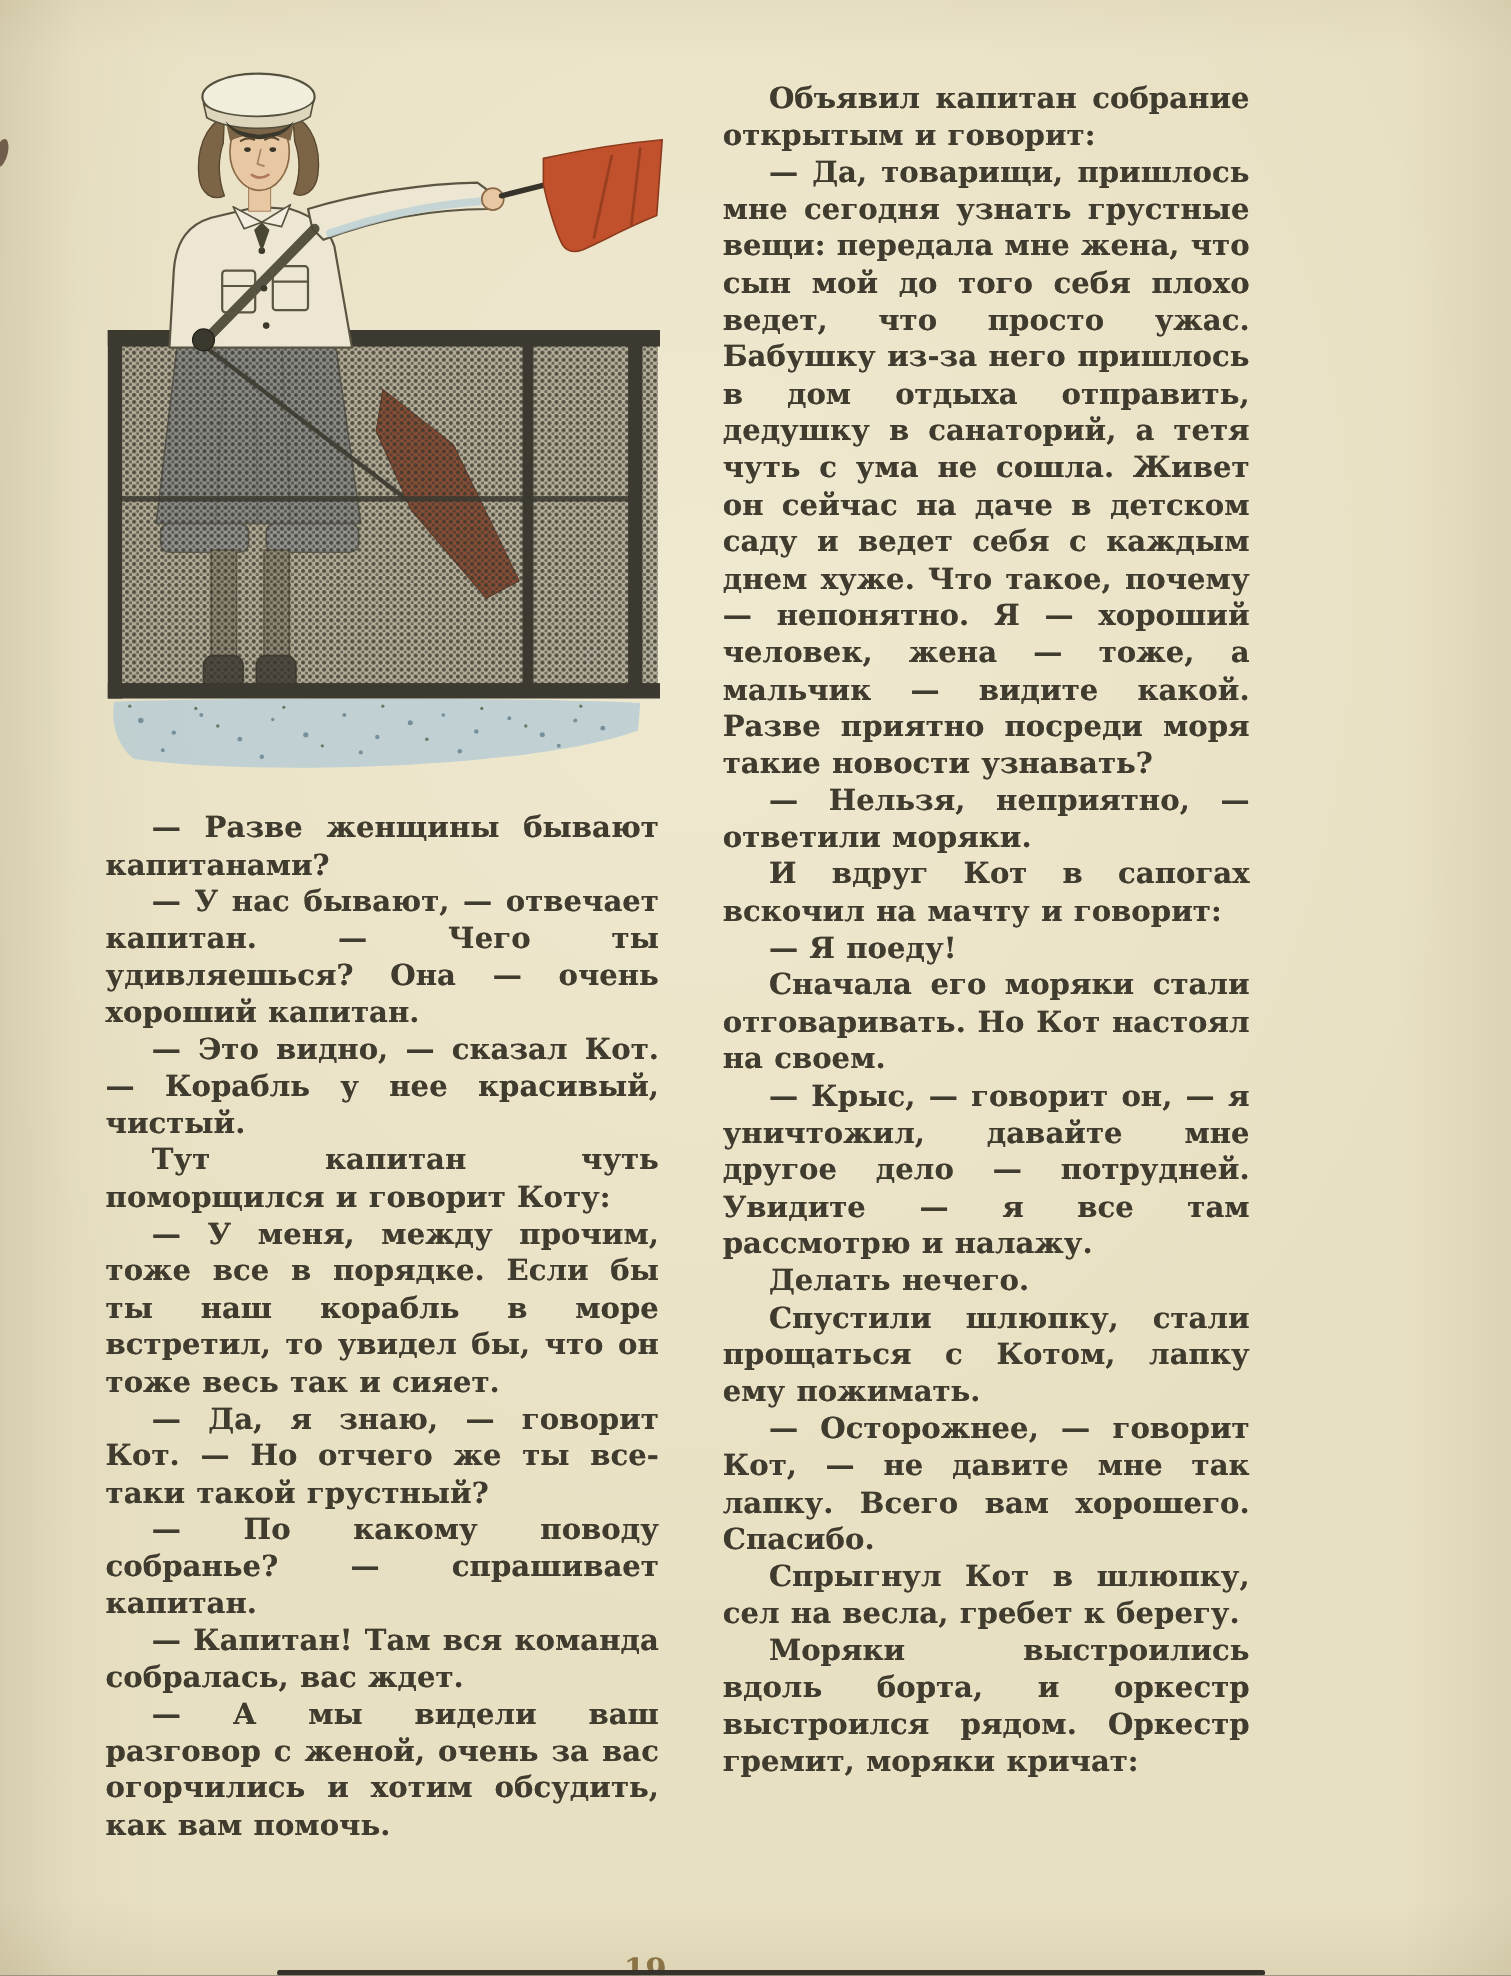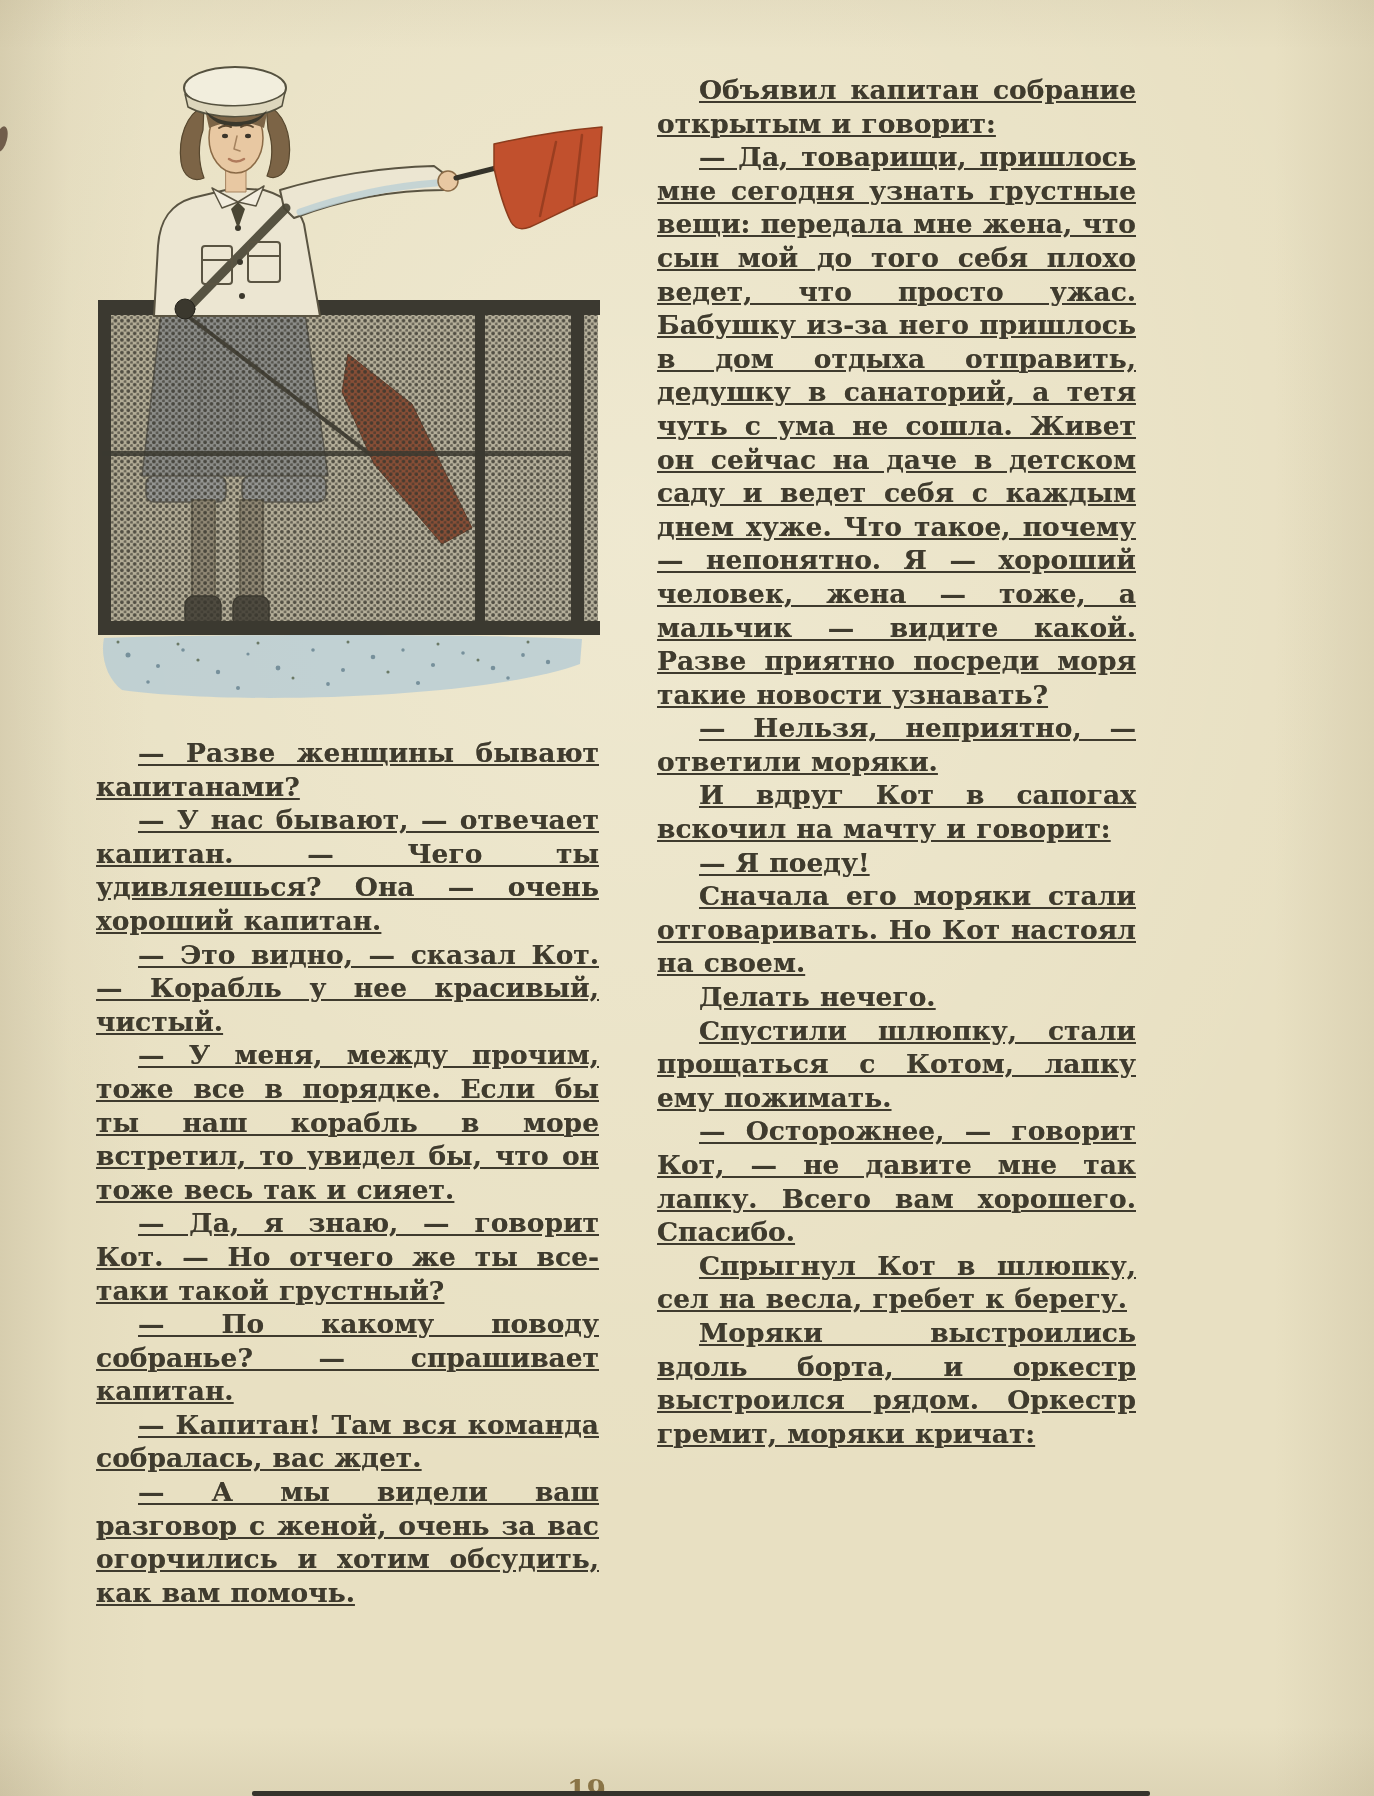--- a/index.html
+++ b/index.html
@@ -20,21 +20,21 @@
   .col{
     position:absolute;
     color:#3f3b2e;
     font-weight:700;
     font-size:26.5px;
     line-height:33.6px;
     text-align:justify;
     word-spacing:1px;
     text-shadow:0 0 0.5px rgba(62,56,40,0.55);
   }
-  .col p{margin:0;text-indent:42px;text-decoration:underline;}
+  .col p{margin:0;text-indent:42px;}
   .col-left{left:96px;top:736px;width:503px;}
   .col-right{left:657px;top:73px;width:479px;}
   .illustration{position:absolute;left:88px;top:50px;width:530px;height:675px;}
   .page-number{
     position:absolute;left:567px;top:1774px;
     font-weight:700;font-size:28px;color:#8a7446;
   }
   .bottom-rule{
     position:absolute;left:252px;top:1791px;width:898px;height:5px;
     background:#35332b;border-radius:2px;
@@ -168,33 +168,35 @@
       <path d="M468,92 L452,166 M494,85 L486,154" stroke="rgba(122,48,22,0.55)" stroke-width="2.5" fill="none"></path>
 
       <circle cx="97" cy="259" r="10" fill="#3b382e" stroke="#24221b" stroke-width="1"></circle>
     </g>
   </svg>
 
   <div class="col col-left">
       <p>— Разве женщины бывают капитанами?</p>
       <p>— У нас бывают, — отвечает капитан. — Чего ты удивляешься? Она — очень хороший капитан.</p>
       <p>— Это видно, — сказал Кот. — Корабль у нее красивый, чистый.</p>
+      <p>Тут капитан чуть поморщился и говорит Коту:</p>
       <p>— У меня, между прочим, тоже все в порядке. Если бы ты наш корабль в море встретил, то увидел бы, что он тоже весь так и сияет.</p>
       <p>— Да, я знаю, — говорит Кот. — Но отчего же ты все-таки такой грустный?</p>
       <p>— По какому поводу собранье? — спрашивает капитан.</p>
       <p>— Капитан! Там вся команда собралась, вас ждет.</p>
       <p>— А мы видели ваш разговор с женой, очень за вас огорчились и хотим обсудить, как вам помочь.</p>
     </div>
   <div class="col col-right">
       <p>Объявил капитан собрание открытым и говорит:</p>
       <p>— Да, товарищи, пришлось мне сегодня узнать грустные вещи: передала мне жена, что сын мой до того себя плохо ведет, что просто ужас. Бабушку из-за него пришлось в дом отдыха отправить, дедушку в санаторий, а тетя чуть с ума не сошла. Живет он сейчас на даче в детском саду и ведет себя с каждым днем хуже. Что такое, почему — непонятно. Я — хороший человек, жена — тоже, а мальчик — видите какой. Разве приятно посреди моря такие новости узнавать?</p>
       <p>— Нельзя, неприятно, — ответили моряки.</p>
       <p>И вдруг Кот в сапогах вскочил на мачту и говорит:</p>
       <p>— Я поеду!</p>
       <p>Сначала его моряки стали отговаривать. Но Кот настоял на своем.</p>
+      <p>— Крыс, — говорит он, — я уничтожил, давайте мне другое дело — потрудней. Увидите — я все там рассмотрю и налажу.</p>
       <p>Делать нечего.</p>
       <p>Спустили шлюпку, стали прощаться с Котом, лапку ему пожимать.</p>
       <p>— Осторожнее, — говорит Кот, — не давите мне так лапку. Всего вам хорошего. Спасибо.</p>
       <p>Спрыгнул Кот в шлюпку, сел на весла, гребет к берегу.</p>
       <p>Моряки выстроились вдоль борта, и оркестр выстроился рядом. Оркестр гремит, моряки кричат:</p>
     </div>
 
   <div class="page-number">19</div>
   <div class="bottom-rule"></div>
   <div class="edge-smudge"></div>

